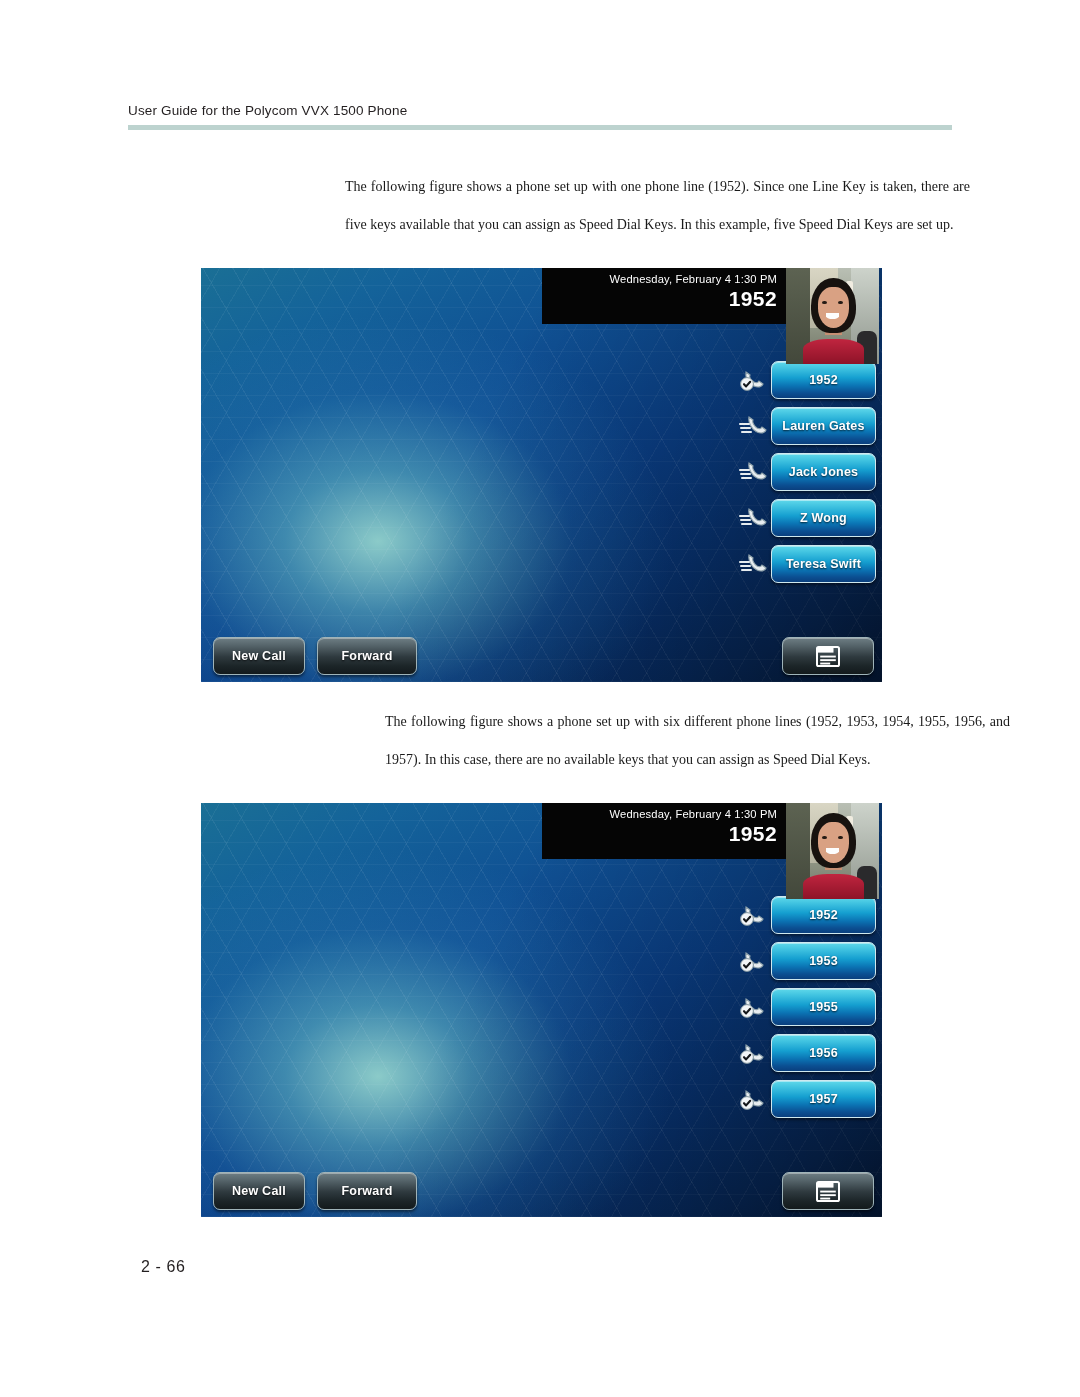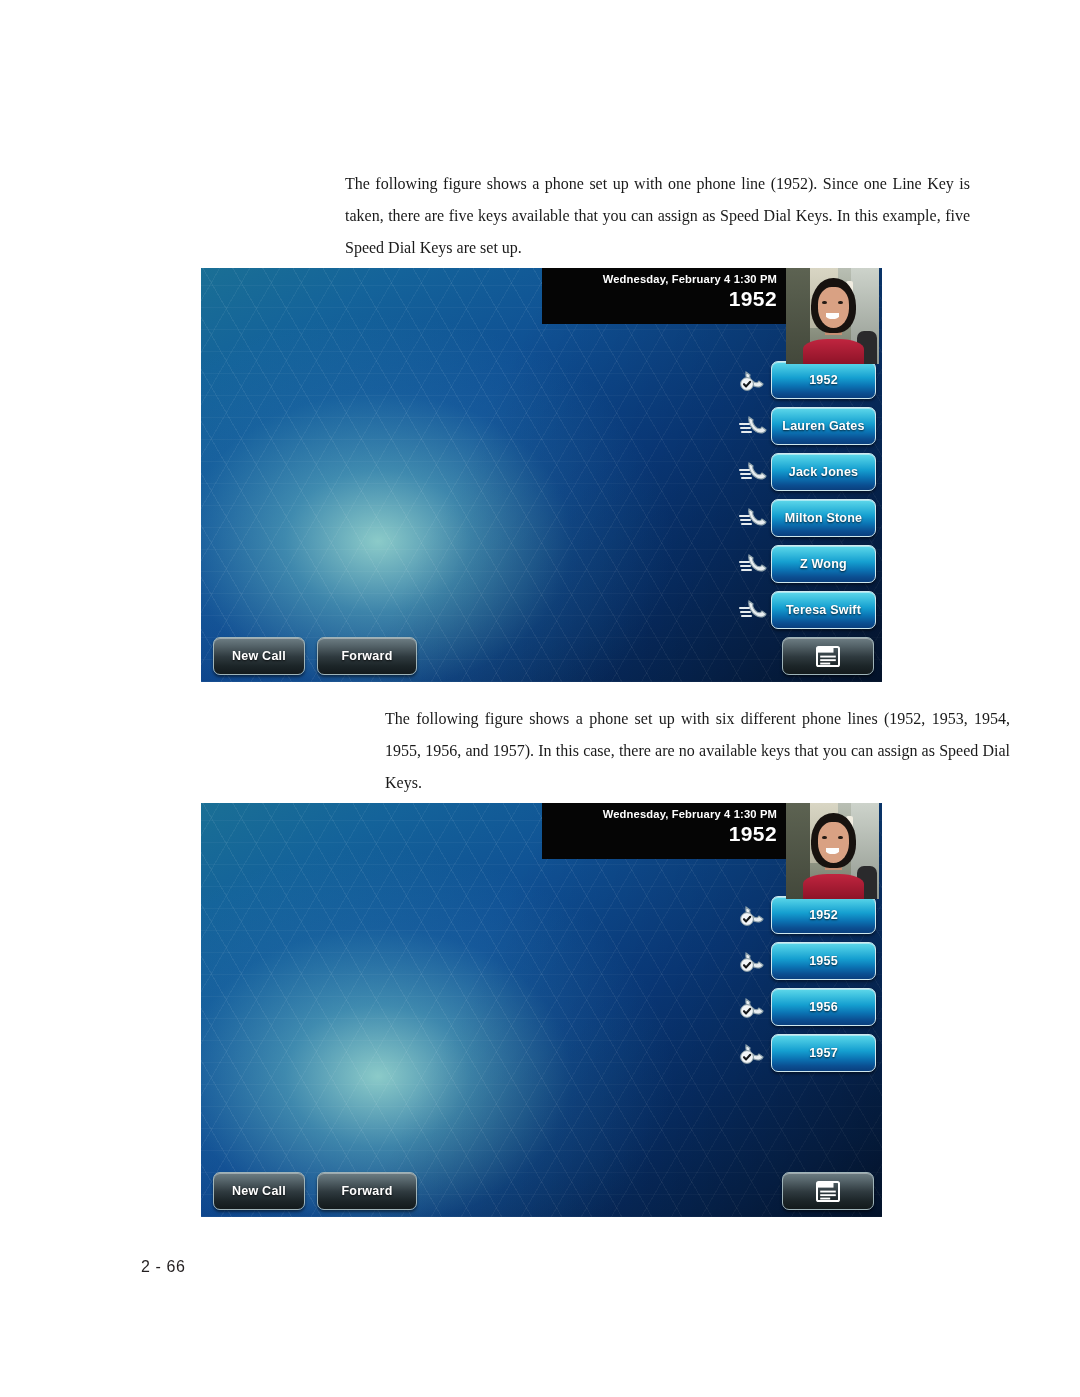--- a/index.html
+++ b/index.html
@@ -39,22 +39,22 @@
     background: #bdd3cf;
     width: 824px;
   }
 
   
   .body-para {
     position: absolute;
     left: 345px;
     width: 625px;
     font-family: "Liberation Serif", serif;
-    font-size: 16px;
-    line-height: 32px;
+    font-size: 14px;
+    line-height: 38px;
     color: #1a1a1a;
     text-align: justify;
     text-justify: inter-word;
   }
   .para-1 { top: 168px; }
   .para-2 { top: 703px; margin-left: 40px; }
 
   
   .doc-footer {
     position: absolute;
@@ -128,21 +128,21 @@
     height: 56px;
     background: #050505;
     color: #ffffff;
     font-family: "Liberation Sans", sans-serif;
     padding: 5px 9px 0 0;
     text-align: right;
     z-index: 6;
   }
   .status-datetime {
     font-size: 11.2px;
-    font-weight: bold;
+    font-weight: normal;
     letter-spacing: 0.15px;
     white-space: nowrap;
   }
   .status-line-number {
     font-size: 21px;
     font-weight: bold;
     letter-spacing: 0.4px;
     margin-top: 2px;
   }
 
@@ -260,20 +260,24 @@
   .sk-forward { left: 104px; width: 100px; }
   .sk-menu    { right: 0px;  width: 92px; }
 
   .menu-glyph { width: 24px; height: 21px; display: block; }
 </style>
 </head>
 <body>
 
 <div class="page">
 
+  <div class="doc-header">
+    <div class="doc-header-title">User Guide for the Polycom VVX 1500 Phone</div>
+    <div class="doc-header-rule"></div>
+  </div>
 
   <p class="body-para para-1">The following figure shows a phone set up with one phone line (1952). Since one Line Key is taken, there are five keys available that you can assign as Speed Dial Keys. In this example, five Speed Dial Keys are set up.</p>
 
   <div class="phone phone-1">
     <div class="mesh"></div>
     <div class="mesh-dark"></div>
 
     <div class="statusbar">
       <div class="status-datetime">Wednesday, February 4  1:30 PM</div>
       <div class="status-line-number">1952</div>
@@ -324,31 +328,20 @@
           <svg viewBox="0 0 34 34" width="34" height="34">
             <path d="M12 8 C11 13, 14 20, 20 23 C24 25, 28 24, 29 21 L25 18 C24 20, 22 20, 20 19 C17 17, 15 13, 16 11 Z" fill="#e8edf0" stroke="#8fa2ab" stroke-width="1.1"></path>
             <rect x="2" y="14" width="11" height="1.9" rx="0.9" fill="#e6ecef"></rect>
             <rect x="3" y="18" width="11" height="1.9" rx="0.9" fill="#e6ecef"></rect>
             <rect x="4" y="22" width="11" height="1.9" rx="0.9" fill="#e6ecef"></rect>
           </svg>
         </span>
         <span class="linekey-btn">Jack Jones</span>
       </div>
 
-      <div class="linekey-row">
-        <span class="linekey-icon">
-          <svg viewBox="0 0 34 34" width="34" height="34">
-            <path d="M12 8 C11 13, 14 20, 20 23 C24 25, 28 24, 29 21 L25 18 C24 20, 22 20, 20 19 C17 17, 15 13, 16 11 Z" fill="#e8edf0" stroke="#8fa2ab" stroke-width="1.1"></path>
-            <rect x="2" y="14" width="11" height="1.9" rx="0.9" fill="#e6ecef"></rect>
-            <rect x="3" y="18" width="11" height="1.9" rx="0.9" fill="#e6ecef"></rect>
-            <rect x="4" y="22" width="11" height="1.9" rx="0.9" fill="#e6ecef"></rect>
-          </svg>
-        </span>
-        <span class="linekey-btn">Milton Stone</span>
-      </div>
 
       <div class="linekey-row">
         <span class="linekey-icon">
           <svg viewBox="0 0 34 34" width="34" height="34">
             <path d="M12 8 C11 13, 14 20, 20 23 C24 25, 28 24, 29 21 L25 18 C24 20, 22 20, 20 19 C17 17, 15 13, 16 11 Z" fill="#e8edf0" stroke="#8fa2ab" stroke-width="1.1"></path>
             <rect x="2" y="14" width="11" height="1.9" rx="0.9" fill="#e6ecef"></rect>
             <rect x="3" y="18" width="11" height="1.9" rx="0.9" fill="#e6ecef"></rect>
             <rect x="4" y="22" width="11" height="1.9" rx="0.9" fill="#e6ecef"></rect>
           </svg>
         </span>
@@ -418,20 +411,30 @@
         <span class="linekey-icon">
           <svg viewBox="0 0 34 34" width="34" height="34">
             <path d="M9 9 C8 14, 11 20, 17 23 C21 25, 25 24, 26 21 L22 18 C21 20, 19 20, 17 19 C14 17, 12 14, 13 12 Z" fill="#e8edf0" stroke="#8fa2ab" stroke-width="1.1"></path>
             <circle cx="10" cy="21" r="6.4" fill="#f2f5f7" stroke="#7f939d" stroke-width="1"></circle>
             <path d="M7 21.2 l2.1 2.2 l4.1 -4.6" fill="none" stroke="#14171a" stroke-width="2.1" stroke-linecap="round" stroke-linejoin="round"></path>
           </svg>
         </span>
         <span class="linekey-btn">1952</span>
       </div>
 
+      <div class="linekey-row">
+        <span class="linekey-icon">
+          <svg viewBox="0 0 34 34" width="34" height="34">
+            <path d="M9 9 C8 14, 11 20, 17 23 C21 25, 25 24, 26 21 L22 18 C21 20, 19 20, 17 19 C14 17, 12 14, 13 12 Z" fill="#e8edf0" stroke="#8fa2ab" stroke-width="1.1"></path>
+            <circle cx="10" cy="21" r="6.4" fill="#f2f5f7" stroke="#7f939d" stroke-width="1"></circle>
+            <path d="M7 21.2 l2.1 2.2 l4.1 -4.6" fill="none" stroke="#14171a" stroke-width="2.1" stroke-linecap="round" stroke-linejoin="round"></path>
+          </svg>
+        </span>
+        <span class="linekey-btn">1953</span>
+      </div>
 
 
       <div class="linekey-row">
         <span class="linekey-icon">
           <svg viewBox="0 0 34 34" width="34" height="34">
             <path d="M9 9 C8 14, 11 20, 17 23 C21 25, 25 24, 26 21 L22 18 C21 20, 19 20, 17 19 C14 17, 12 14, 13 12 Z" fill="#e8edf0" stroke="#8fa2ab" stroke-width="1.1"></path>
             <circle cx="10" cy="21" r="6.4" fill="#f2f5f7" stroke="#7f939d" stroke-width="1"></circle>
             <path d="M7 21.2 l2.1 2.2 l4.1 -4.6" fill="none" stroke="#14171a" stroke-width="2.1" stroke-linecap="round" stroke-linejoin="round"></path>
           </svg>
         </span>

